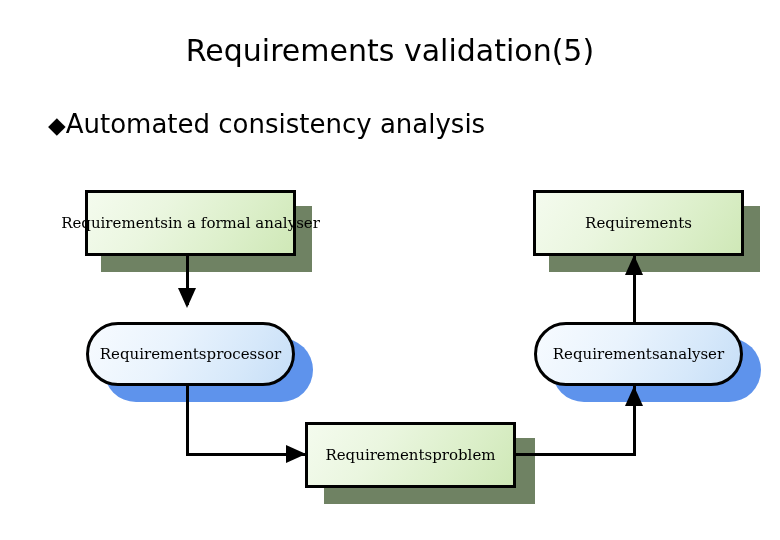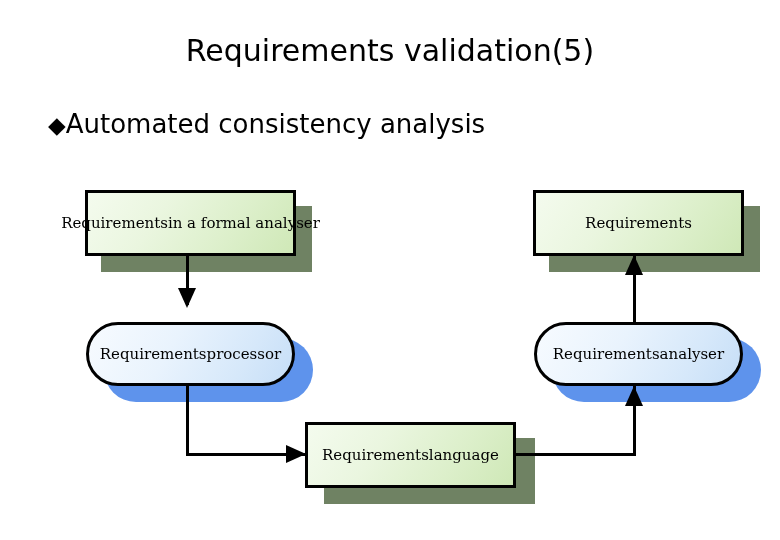--- a/index.html
+++ b/index.html
@@ -173,17 +173,17 @@
       <span class="ln">processor</span>
     </div>
 
     <div class="node box-blue" style="left:534px; top:322px; width:209px; height:64px;">
       <span class="ln">Requirements</span>
       <span class="ln">analyser</span>
     </div>
 
     <div class="node box-green" style="left:305px; top:422px; width:211px; height:66px;">
       <span class="ln">Requirements</span>
-      <span class="ln">language</span>
+      <span class="ln">problem</span>
     </div>
 
   </div>
 </div>
 
 </body></html>

